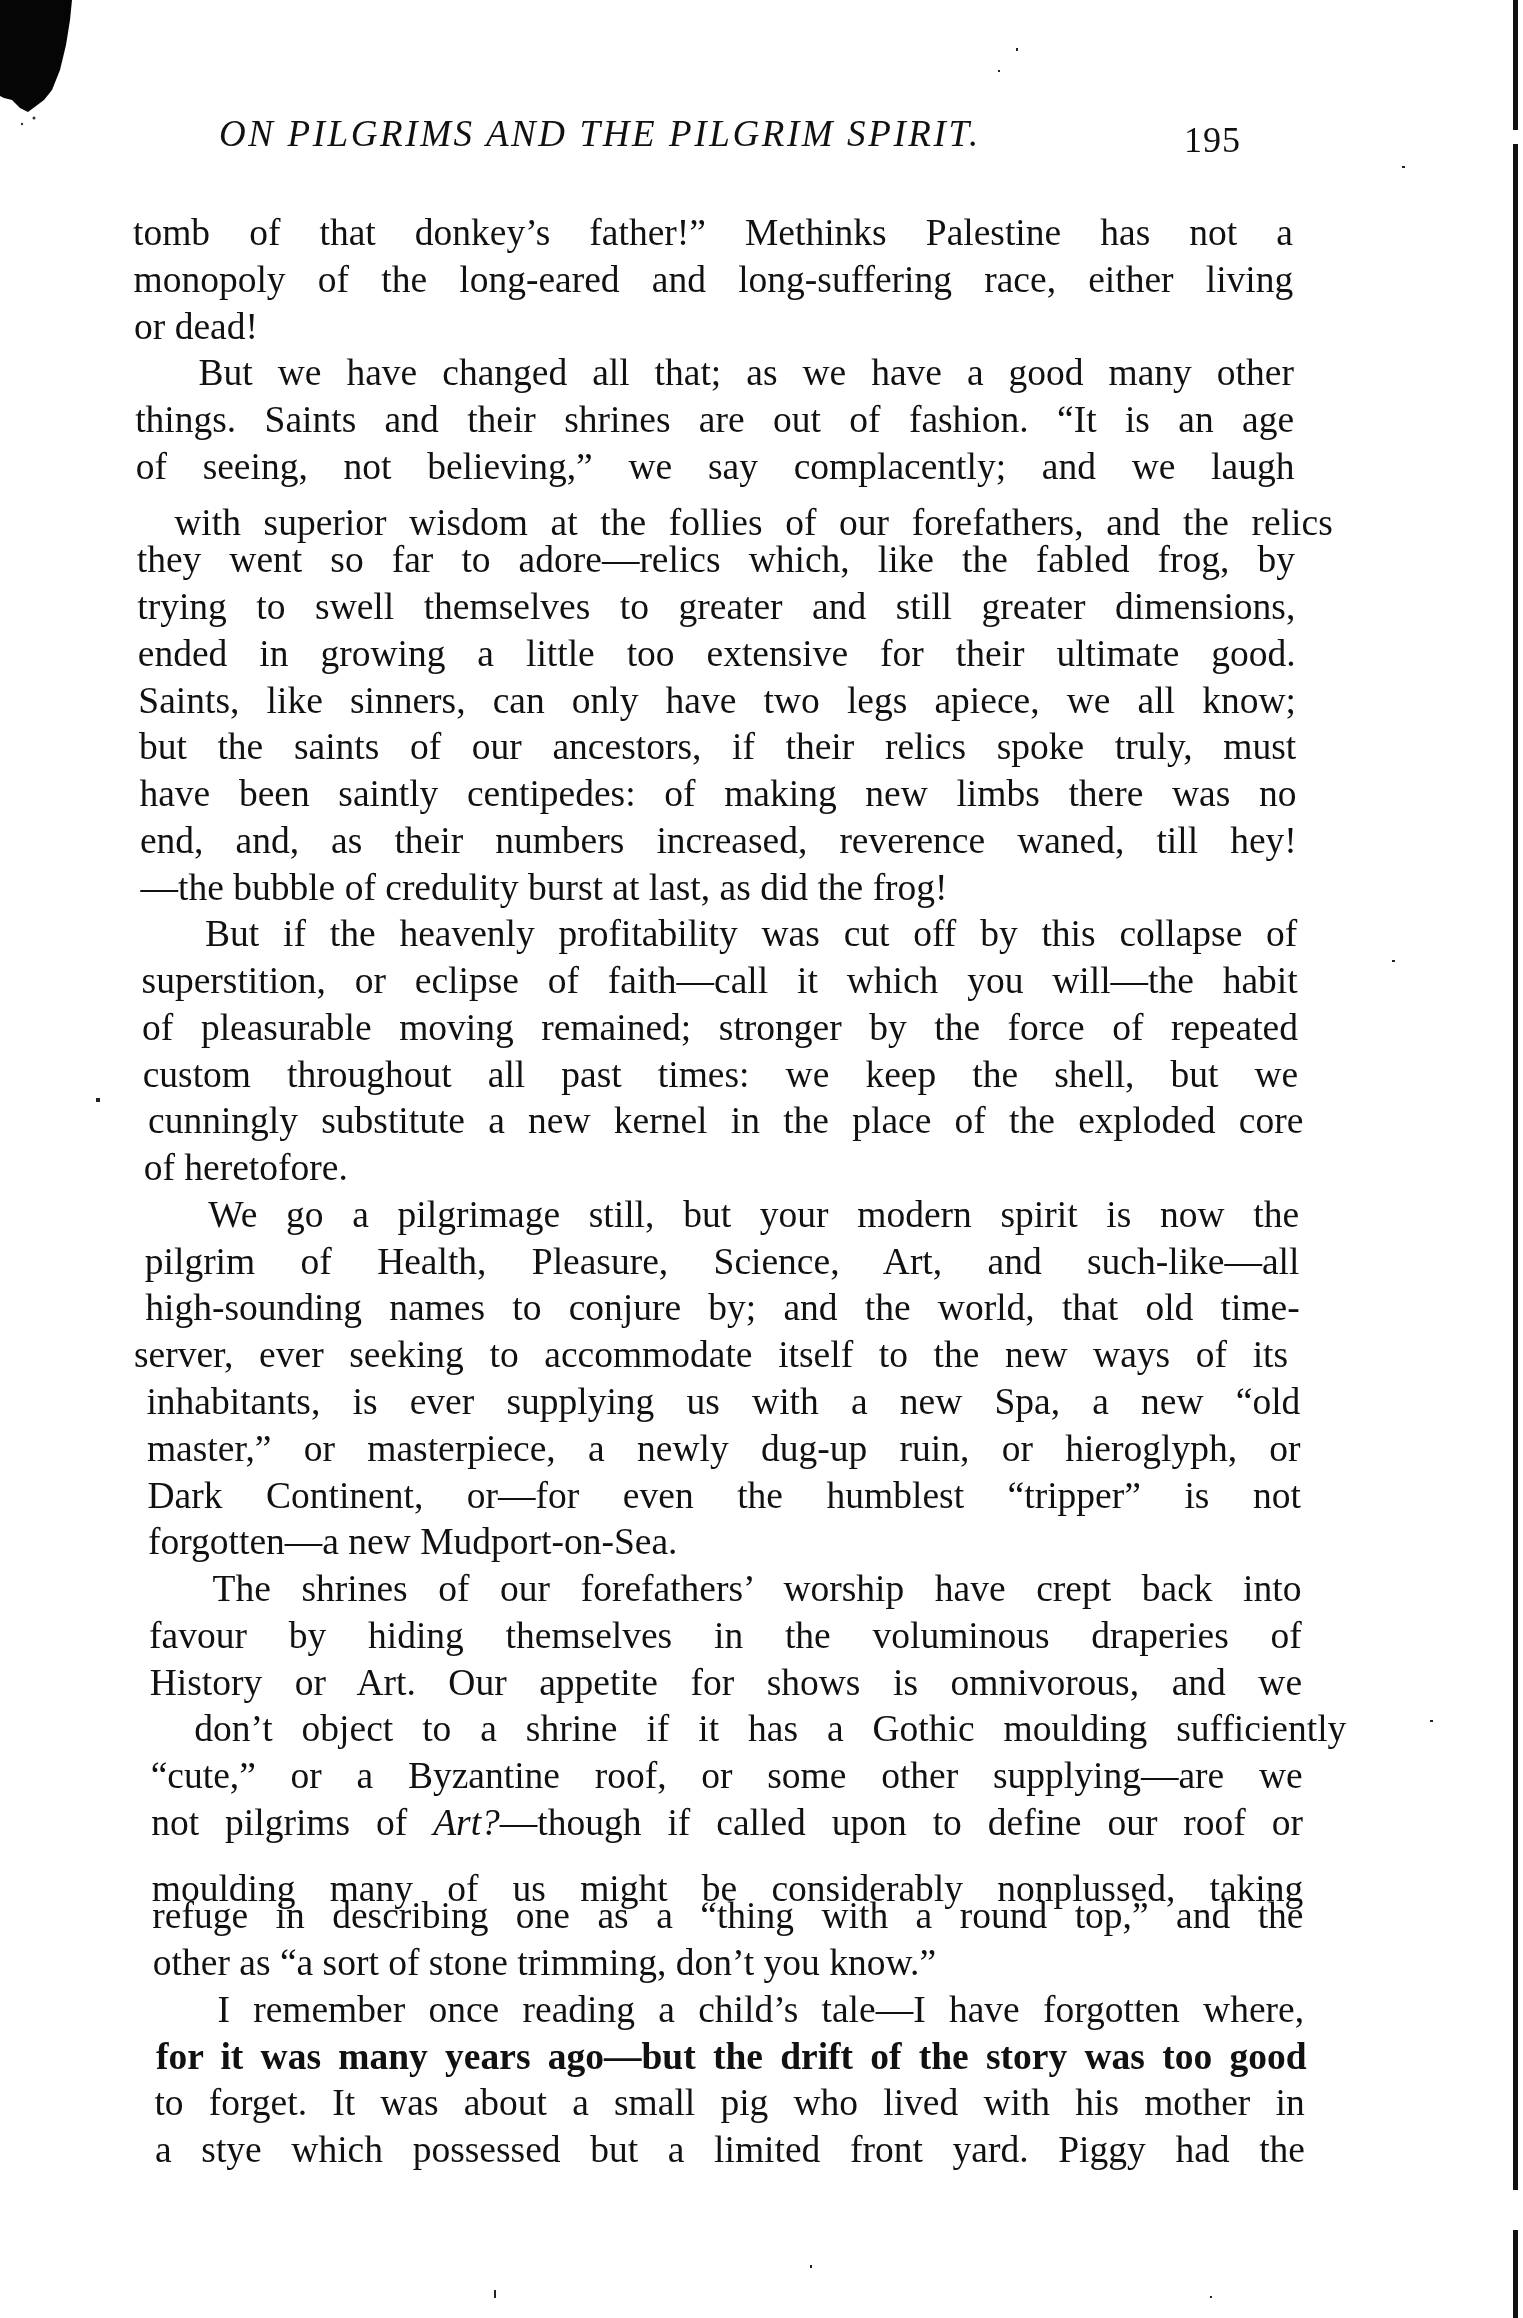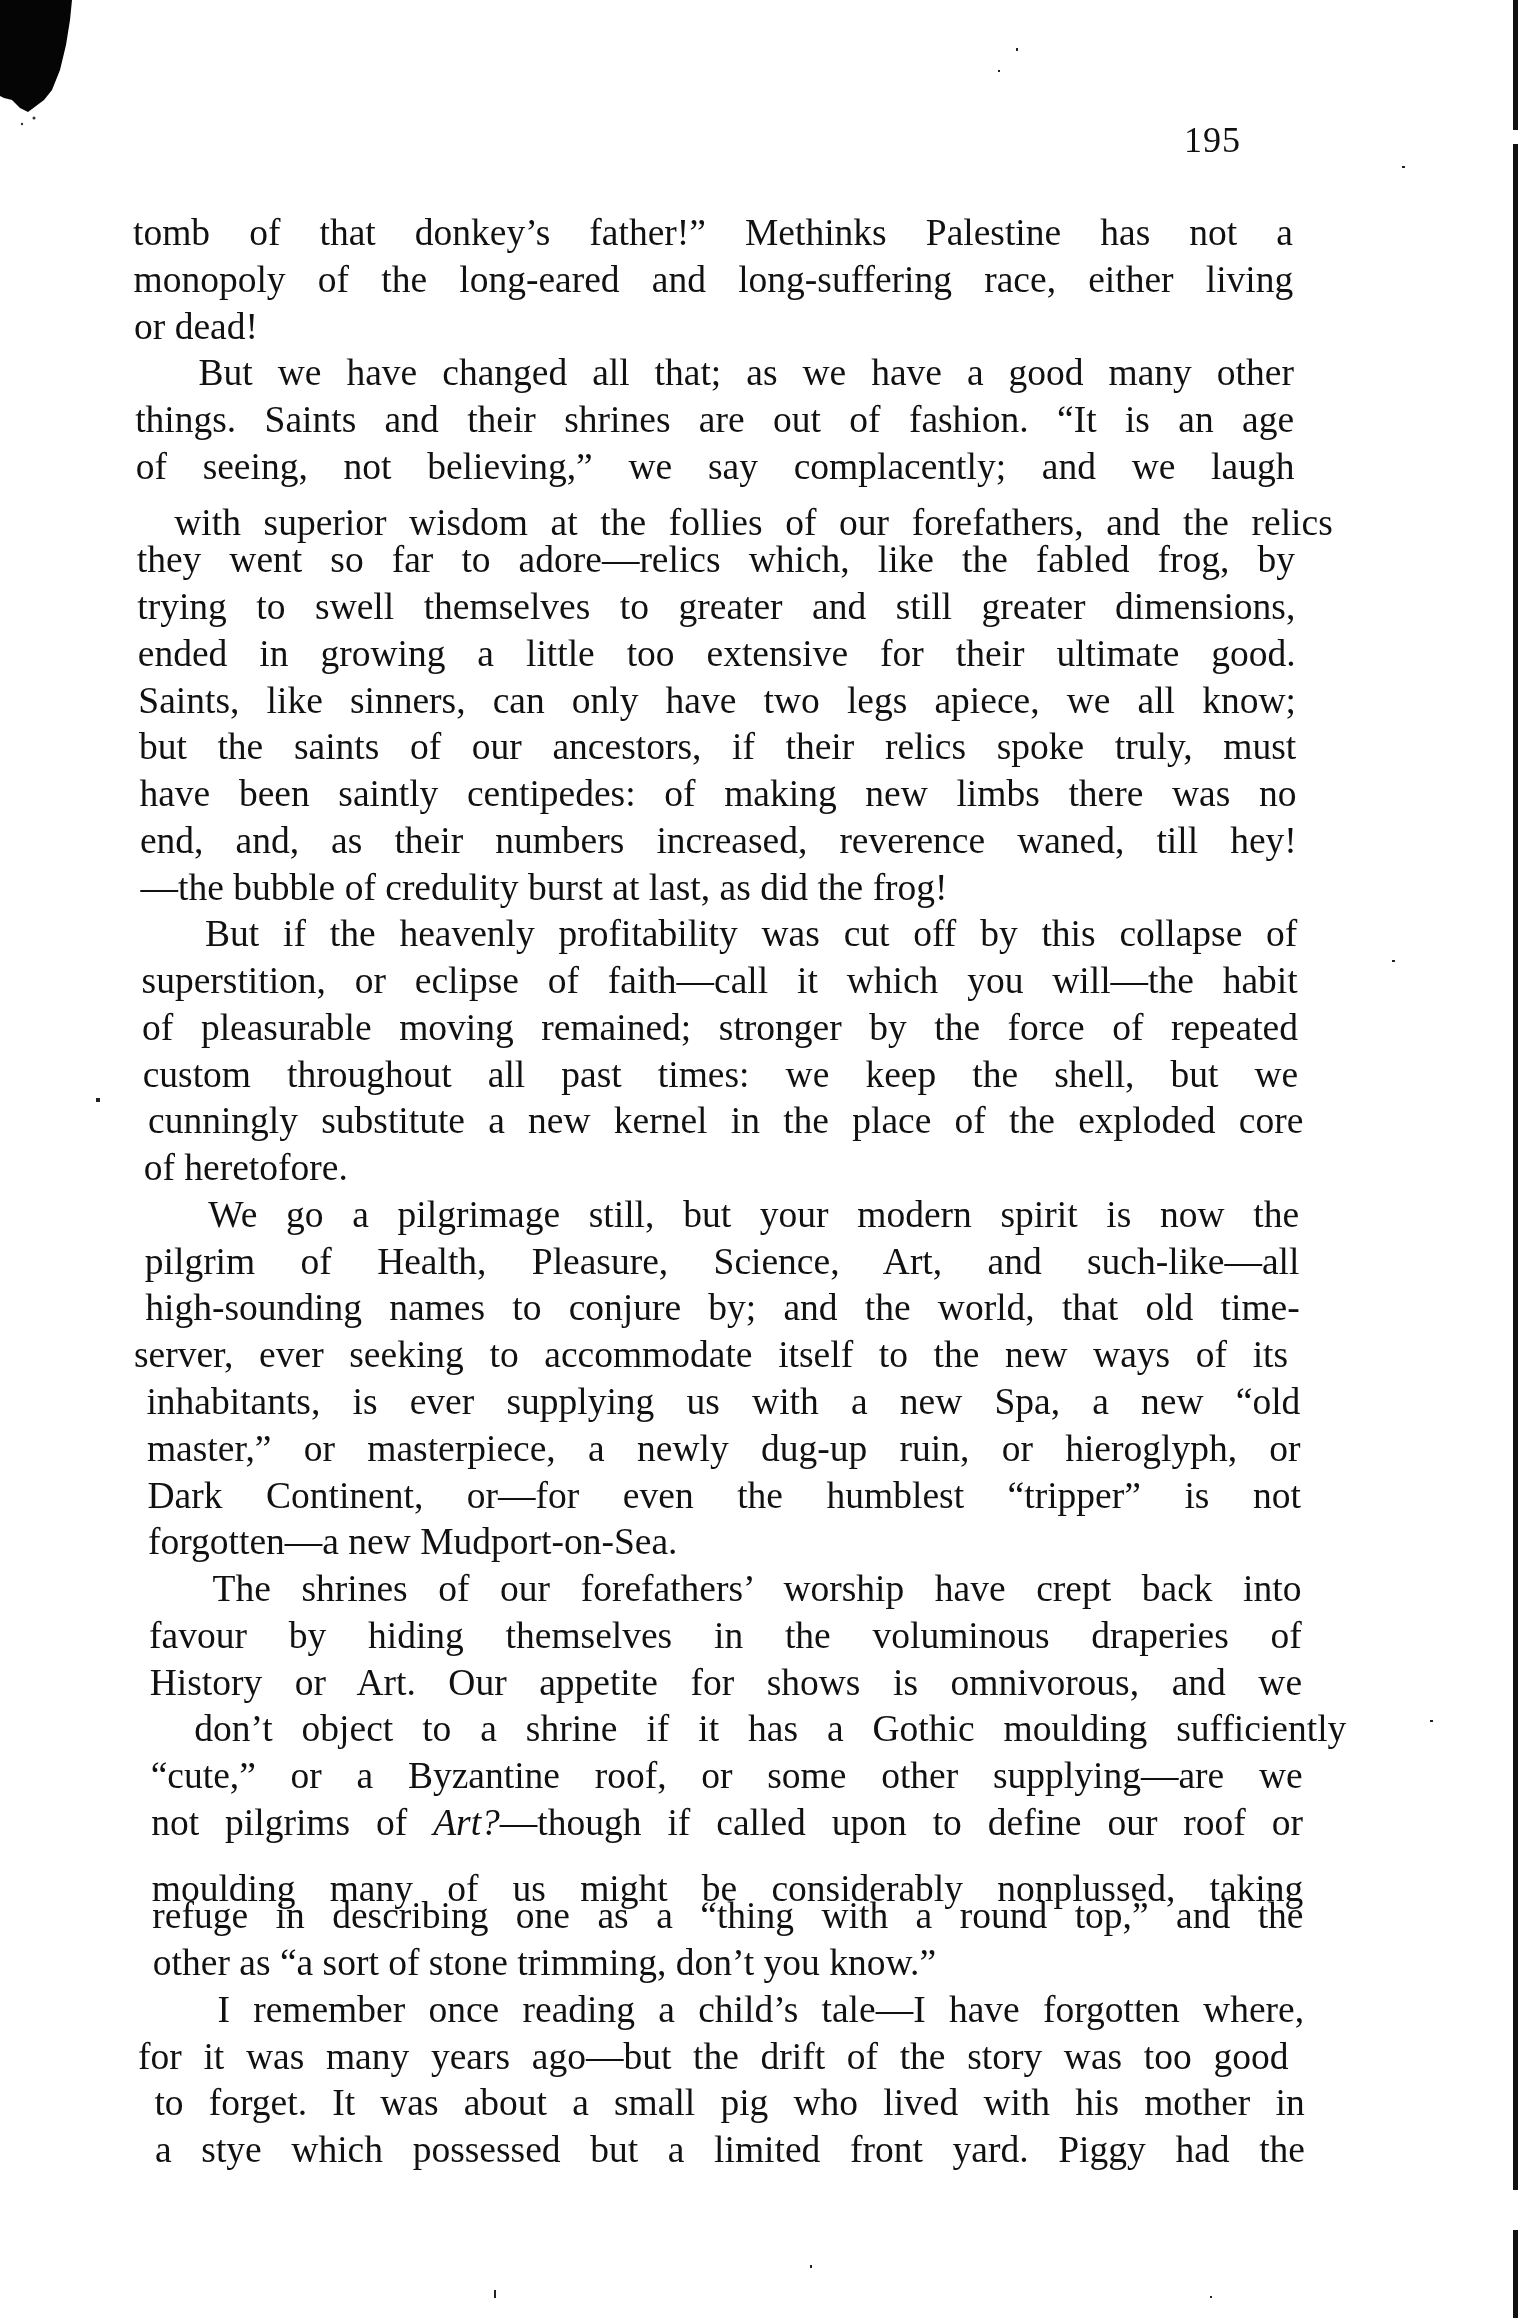--- a/index.html
+++ b/index.html
@@ -46,20 +46,21 @@
   <div class="speck" style="left:1016px;top:48px;width:2px;height:3px;"></div>
   <div class="speck" style="left:998px;top:70px;width:2px;height:2px;"></div>
   <div class="speck" style="left:1402px;top:166px;width:3px;height:2px;"></div>
   <div class="speck" style="left:96px;top:1098px;width:4px;height:4px;"></div>
   <div class="speck" style="left:1392px;top:960px;width:3px;height:2px;"></div>
   <div class="speck" style="left:1430px;top:1720px;width:3px;height:2px;"></div>
   <div class="speck" style="left:810px;top:2265px;width:2px;height:3px;"></div>
   <div class="speck" style="left:494px;top:2290px;width:2px;height:8px;"></div>
   <div class="speck" style="left:1210px;top:2296px;width:2px;height:2px;"></div>
 
+  <div class="header">ON PILGRIMS AND THE PILGRIM SPIRIT.</div>
   <div class="folio">195</div>
 
   <div id="text-block">
       <div class="line" style="left: 133px; width: 1160px; top: 209px; font-family: Liberation Serif, serif;">tomb of that donkey’s father!”  Methinks Palestine has not a</div>
       <div class="line" style="left: 133.537px; width: 1159.76px; top: 255.76px;">monopoly of the long-eared and long-suffering race, either living</div>
       <div class="line last" style="left: 134.073px; width: 1159.51px; top: 302.52px;">or dead!</div>
       <div class="line" style="left: 198.61px; width: 1095.27px; top: 349.28px;">But we have changed all that;  as we have a good many other</div>
       <div class="line" style="left: 135.146px; width: 1159.02px; top: 396.04px;">things.  Saints and their shrines are out of fashion.   “It is an age</div>
       <div class="line" style="left: 135.683px; width: 1158.78px; top: 442.8px;">of seeing, not believing,” we say complacently;  and we laugh</div>
       <div class="line" style="left: 136.22px; width: 1158.54px; top: 499px; margin-left: 38px;">with superior wisdom at the follies of our forefathers, and the relics</div>
@@ -88,17 +89,17 @@
       <div class="line" style="left: 212.561px; width: 1088.93px; top: 1565.04px;">The shrines of our forefathers’ worship have crept back into</div>
       <div class="line" style="left: 149.098px; width: 1152.68px; top: 1611.8px;">favour by hiding themselves in the voluminous draperies of</div>
       <div class="line" style="left: 149.634px; width: 1152.44px; top: 1658.56px;">History or Art.  Our appetite for shows is omnivorous, and we</div>
       <div class="line" style="left: 150.171px; width: 1152.2px; top: 1705.32px; margin-left: 44px;">don’t object to a shrine if it has a Gothic moulding sufficiently</div>
       <div class="line" style="left: 150.707px; width: 1151.95px; top: 1752.08px;">“cute,” or a Byzantine roof, or some other supplying—are we</div>
       <div class="line" style="left: 151.244px; width: 1151.71px; top: 1798.84px;"><span>not pilgrims of </span><em>Art?</em><span>—though if called upon to define our roof or</span></div>
       <div class="line" style="left: 151.78px; width: 1151.46px; top: 1845.6px; margin-top: 19px;">moulding many of us might be considerably nonplussed, taking</div>
       <div class="line" style="left: 152.317px; width: 1151.22px; top: 1892.36px;">refuge in describing one as a “thing with a round top,” and the</div>
       <div class="line last" style="left: 152.854px; width: 1150.98px; top: 1939.12px;">other as “a sort of stone trimming, don’t you know.”</div>
       <div class="line" style="left: 217.39px; width: 1086.73px; top: 1985.88px;">I remember once reading a child’s tale—I have forgotten where,</div>
-      <div class="line" style="left: 138px; width: 1150.49px; top: 2032.64px;">for it was many years ago—but the drift of the story was too good</div>
+      <div class="line" style="left: 156px; width: 1150.49px; top: 2032.64px; font-weight: bold;">for it was many years ago—but the drift of the story was too good</div>
       <div class="line" style="left: 154.463px; width: 1150.24px; top: 2079.4px;">to forget.  It was about a small pig who lived with his mother in</div>
       <div class="line" style="left: 155px; width: 1150px; top: 2126.16px;">a stye which possessed but a limited front yard.  Piggy had the</div>
     </div>
 </div>
 
 </body></html>

